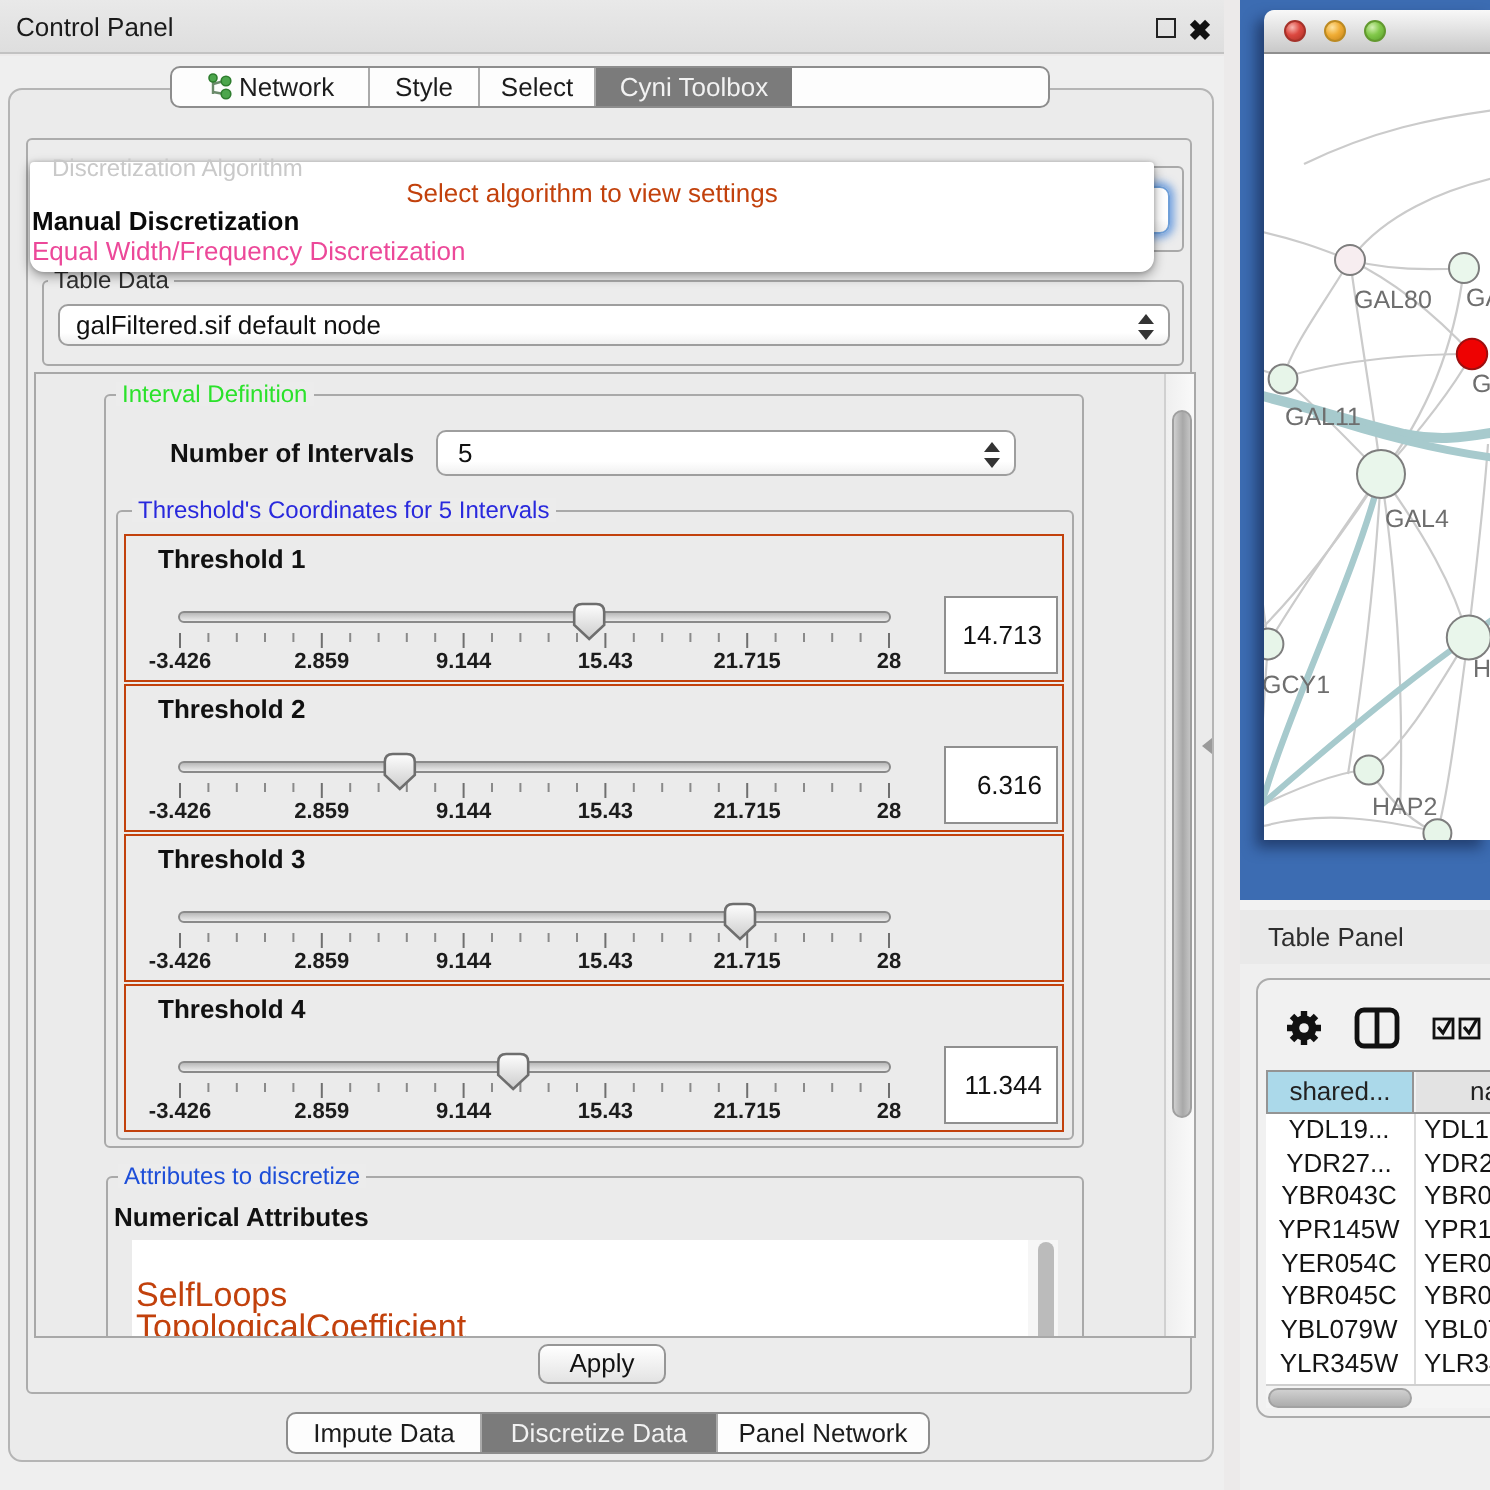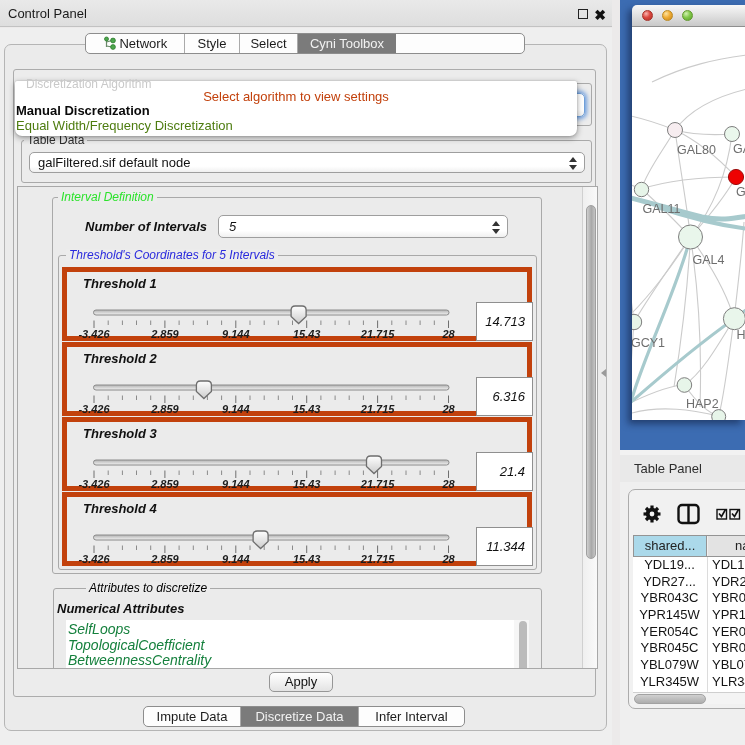--- a/index.html
+++ b/index.html
@@ -33,29 +33,29 @@
 .combo .ar { position:absolute; right:5px; }
 .arup { width:0;height:0;border-left:4px solid transparent;border-right:4px solid transparent;border-bottom:5px solid #333; position:absolute; }
 .ardn { width:0;height:0;border-left:4px solid transparent;border-right:4px solid transparent;border-top:5px solid #333; position:absolute; }
 
 
 #spane { position:absolute; left:17px; top:186px; width:581px; height:483px; border:1px solid #a8a8a8; background:#ebebeb; overflow:hidden; }
 #vsb { position:absolute; left:564px; top:0; width:16px; height:481px; background:linear-gradient(90deg,#efefef,#fafafa); border-left:1px solid #d0d0d0; }
 #vsbthumb { position:absolute; left:2.5px; top:18px; width:10px; height:354px; border-radius:5px; background:linear-gradient(90deg,#cfcfcf,#a8a8a8 55%,#c4c4c4); border:1px solid #9f9f9f; }
 
 
-.tpanel { position:absolute; left:45px; width:470px; height:74px; border:5px solid #c2410c; background:#ebebeb; }
+.tpanel { position:absolute; left:45px; width:470px; height:74px; border:1px solid #c2410c; background:#ebebeb; }
 .ptitle { position:absolute; left:16px; top:4px; font-size:13px; font-weight:bold; color:#111; }
 .vbox { position:absolute; left:409px; top:30px; width:57px; height:39px; background:#fff; border:1px solid #8f8f8f; font-size:13px; color:#111; text-align:right; padding-right:7px; line-height:37px; }
 
 
 #popup { position:absolute; left:15px; top:81px; width:562px; height:55px; background:#fff; z-index:60; border-radius:2px 2px 7px 7px; box-shadow:0 2px 6px rgba(0,0,0,0.38), 0 0 2px rgba(0,0,0,0.18);padding-left:20px; }
 
 
-#nlist { position:absolute; background:#fff; font-size:14px; color:#15803d; overflow:hidden; padding-top:2px; }
+#nlist { position:absolute; background:#fff; font-size:17px; color:#c2410c; overflow:hidden; padding-top:20px; }
 #nlist div { padding-left:2px; height:15.65px; line-height:15.65px; }
 
 
 #apply { position:absolute; left:269px; top:672px; width:64px; height:20px; background:linear-gradient(180deg,#ffffff,#e3e3e3); border:1px solid #969696; border-radius:5px; font-size:13px; color:#111; text-align:center; line-height:18px; }
 
 
 #bluebg { position:absolute; left:620px; top:0; width:125px; height:450px; background:#3c6cb2; overflow:hidden; }
 #netwin { position:absolute; left:12px; top:5px; width:113px; height:415px; border-radius:5px 0 0 0;
   box-shadow:-4px 4px 7px rgba(10,20,50,0.5);padding-left:48px; }
 #nettitle { position:absolute; left:0; top:0; width:113px; height:22px; border-radius:5px 0 0 0;
@@ -118,31 +118,31 @@
 <div class="group" style="left:21px;top:83px;width:571px;height:43px"></div>
 <div class="combo" style="left:29px;top:93px;width:556px;height:24px;box-shadow:0 0 4px 2px rgba(80,140,220,0.8);border-color:#6f9fd8">
   <div class="arup ar" style="right:7px;top:5px"></div>
     <div class="ardn ar" style="right:7px;top:13px"></div>
 </div>
 
 <div id="popup">
   <div style="position:absolute;left:11px;top:-4px;font-size:12px;color:#c9c9c9;">Discretization Algorithm</div>
   <div style="position:absolute;left:0;top:8px;width:562px;text-align:center;font-size:13px;color:#c2410c;">Select algorithm to view settings</div>
   <div style="position:absolute;left:1px;top:22px;font-size:13px;font-weight:bold;color:#0a0a0a;">Manual Discretization</div>
-  <div style="position:absolute;left:1px;top:37px;font-size:13px;color:#4d7c0f;">Equal Width/Frequency Discretization</div>
+  <div style="position:absolute;left:1px;top:37px;font-size:13px;color:#ec4899;">Equal Width/Frequency Discretization</div>
 </div>
 
 <div class="group" style="left:21px;top:140px;width:571px;height:43px"></div>
 <div class="gtitle" style="left:24px;top:134px;color:#2e2e2e;">Table Data</div>
 <div class="combo" style="left:29px;top:152px;width:556px;height:21px;line-height:19px;padding-left:8px;">galFiltered.sif default node
   <div class="arup ar" style="right:7px;top:3.5px"></div><div class="ardn ar" style="right:7px;top:11.5px"></div>
 </div>
 
 <div id="spane">
-  <div style="position:absolute;left:0;top:0;width:563px;height:481px;overflow:hidden;font-style:italic;">
+  <div style="position:absolute;left:0;top:0;width:563px;height:481px;overflow:hidden;">
 
     <div class="group" style="left:34px;top:10px;width:490px;height:377px"></div>
     <div class="gtitle" style="left:40px;top:4px;color:#2be22b;">Interval Definition</div>
     <div style="position:absolute;left:67px;top:32px;font-size:13px;font-weight:bold;color:#111;">Number of Intervals</div>
     <div class="combo" style="left:200px;top:28px;width:290px;height:23px;line-height:21px;padding-left:10px;">5
       <div class="arup ar" style="right:7px;top:4.5px"></div><div class="ardn ar" style="right:7px;top:12.5px"></div>
     </div>
     <div class="group" style="left:40px;top:68px;width:479px;height:315px"></div>
     <div class="gtitle" style="left:48px;top:62px;color:#2929dd;">Threshold's Coordinates for 5 Intervals</div>
     <div style="position:absolute;left:0;top:-107px;width:563px;height:700px;">
@@ -265,21 +265,20 @@
           <text x="6.0" y="40" font-size="11" font-weight="bold" fill="#1c1c1c" text-anchor="middle" font-family="Liberation Sans, sans-serif">-3.426</text>
           <text x="76.9" y="40" font-size="11" font-weight="bold" fill="#1c1c1c" text-anchor="middle" font-family="Liberation Sans, sans-serif">2.859</text>
           <text x="147.8" y="40" font-size="11" font-weight="bold" fill="#1c1c1c" text-anchor="middle" font-family="Liberation Sans, sans-serif">9.144</text>
           <text x="218.7" y="40" font-size="11" font-weight="bold" fill="#1c1c1c" text-anchor="middle" font-family="Liberation Sans, sans-serif">15.43</text>
           <text x="289.6" y="40" font-size="11" font-weight="bold" fill="#1c1c1c" text-anchor="middle" font-family="Liberation Sans, sans-serif">21.715</text>
           <text x="360.5" y="40" font-size="11" font-weight="bold" fill="#1c1c1c" text-anchor="middle" font-family="Liberation Sans, sans-serif">28</text>
           <g transform="translate(277.5,7)">
             <path d="M1,5 Q1,1 5,1 L12,1 Q16,1 16,5 L16,11.5 L8.5,18.5 L1,11.5 Z" fill="url(#thumbg)" stroke="#6e6e6e" stroke-width="1.3"></path>
           </g>
         </svg>
-  <div class="vbox">21.4</div>
 </div>
 <div class="tpanel" style="left:44px;top:305px">
   <div class="ptitle">Threshold 4</div>
   <svg width="370" height="46" style="position:absolute;left:21px;top:26px;overflow:visible">
           <rect x="5.5" y="12" width="355.5" height="5" rx="2.5" fill="url(#trackg)" stroke="#8a8a8a" stroke-width="1"></rect>
           <line x1="6.0" y1="22.5" x2="6.0" y2="30" stroke="#6f6f6f" stroke-width="1"></line>
           <line x1="20.2" y1="22.5" x2="20.2" y2="27" stroke="#8a8a8a" stroke-width="1"></line>
           <line x1="34.4" y1="22.5" x2="34.4" y2="27" stroke="#8a8a8a" stroke-width="1"></line>
           <line x1="48.5" y1="22.5" x2="48.5" y2="27" stroke="#8a8a8a" stroke-width="1"></line>
           <line x1="62.7" y1="22.5" x2="62.7" y2="27" stroke="#8a8a8a" stroke-width="1"></line>
@@ -311,41 +310,41 @@
           <text x="289.6" y="40" font-size="11" font-weight="bold" fill="#1c1c1c" text-anchor="middle" font-family="Liberation Sans, sans-serif">21.715</text>
           <text x="360.5" y="40" font-size="11" font-weight="bold" fill="#1c1c1c" text-anchor="middle" font-family="Liberation Sans, sans-serif">28</text>
           <g transform="translate(164.1,7)">
             <path d="M1,5 Q1,1 5,1 L12,1 Q16,1 16,5 L16,11.5 L8.5,18.5 L1,11.5 Z" fill="url(#thumbg)" stroke="#6e6e6e" stroke-width="1.3"></path>
           </g>
         </svg>
   <div class="vbox">11.344</div>
 </div>
 
     <div class="group" style="left:35px;top:401px;width:489px;height:90px"></div>
-    <div class="gtitle" style="left:41px;top:395px;color:#000000;margin-left:27px;">Attributes to discretize</div>
+    <div class="gtitle" style="left:41px;top:395px;color:#1d4ed8;">Attributes to discretize</div>
     <div style="position:absolute;left:39px;top:414px;font-size:13px;font-weight:bold;color:#111;">Numerical Attributes</div>
     <div id="nlist" style="left:48px;top:433px;width:448px;height:60px;">
       <div>SelfLoops</div>
         <div>TopologicalCoefficient</div>
         <div>BetweennessCentrality</div>
     </div>
     <div style="position:absolute;left:496px;top:433px;width:15px;height:60px;background:#f6f6f6;"></div>
     <div style="position:absolute;left:501px;top:434px;width:8px;height:60px;border-radius:4px;background:#bbbbbb;"></div>
   </div>
   <div id="vsb">
       <div id="vsbthumb"></div>
     </div>
 </div>
 
 <div id="apply">Apply</div>
 
 <div class="tstrip" id="botstrip">
   <div class="tab" style="width:96px">Impute Data</div>
   <div class="tab sel" style="width:118px">Discretize Data</div>
-  <div class="tab" style="width:106px">Infer Interval</div>
+  <div class="tab" style="width:106px">Panel Network</div>
 </div>
 
 <div style="position:absolute;left:601px;top:369px;width:0;height:0;border-top:4px solid transparent;border-bottom:4px solid transparent;border-right:5px solid #9a9a9a;"></div>
 
 <div id="bluebg">
 <div id="netwin">
   <div id="nettitle">
     <span class="tl" style="left:9.5px;background:radial-gradient(circle at 35% 30%,#f8b6b0,#dc4840 45%,#b03228 95%);border:1px solid #a5322a;"></span>
     <span class="tl" style="left:29.5px;background:radial-gradient(circle at 35% 30%,#fde3a0,#f0ad35 45%,#c8871d 95%);border:1px solid #bc8a22;"></span>
     <span class="tl" style="left:49.5px;background:radial-gradient(circle at 35% 30%,#d2f0b2,#82c84a 45%,#5ca32d 95%);border:1px solid #62992f;"></span>

